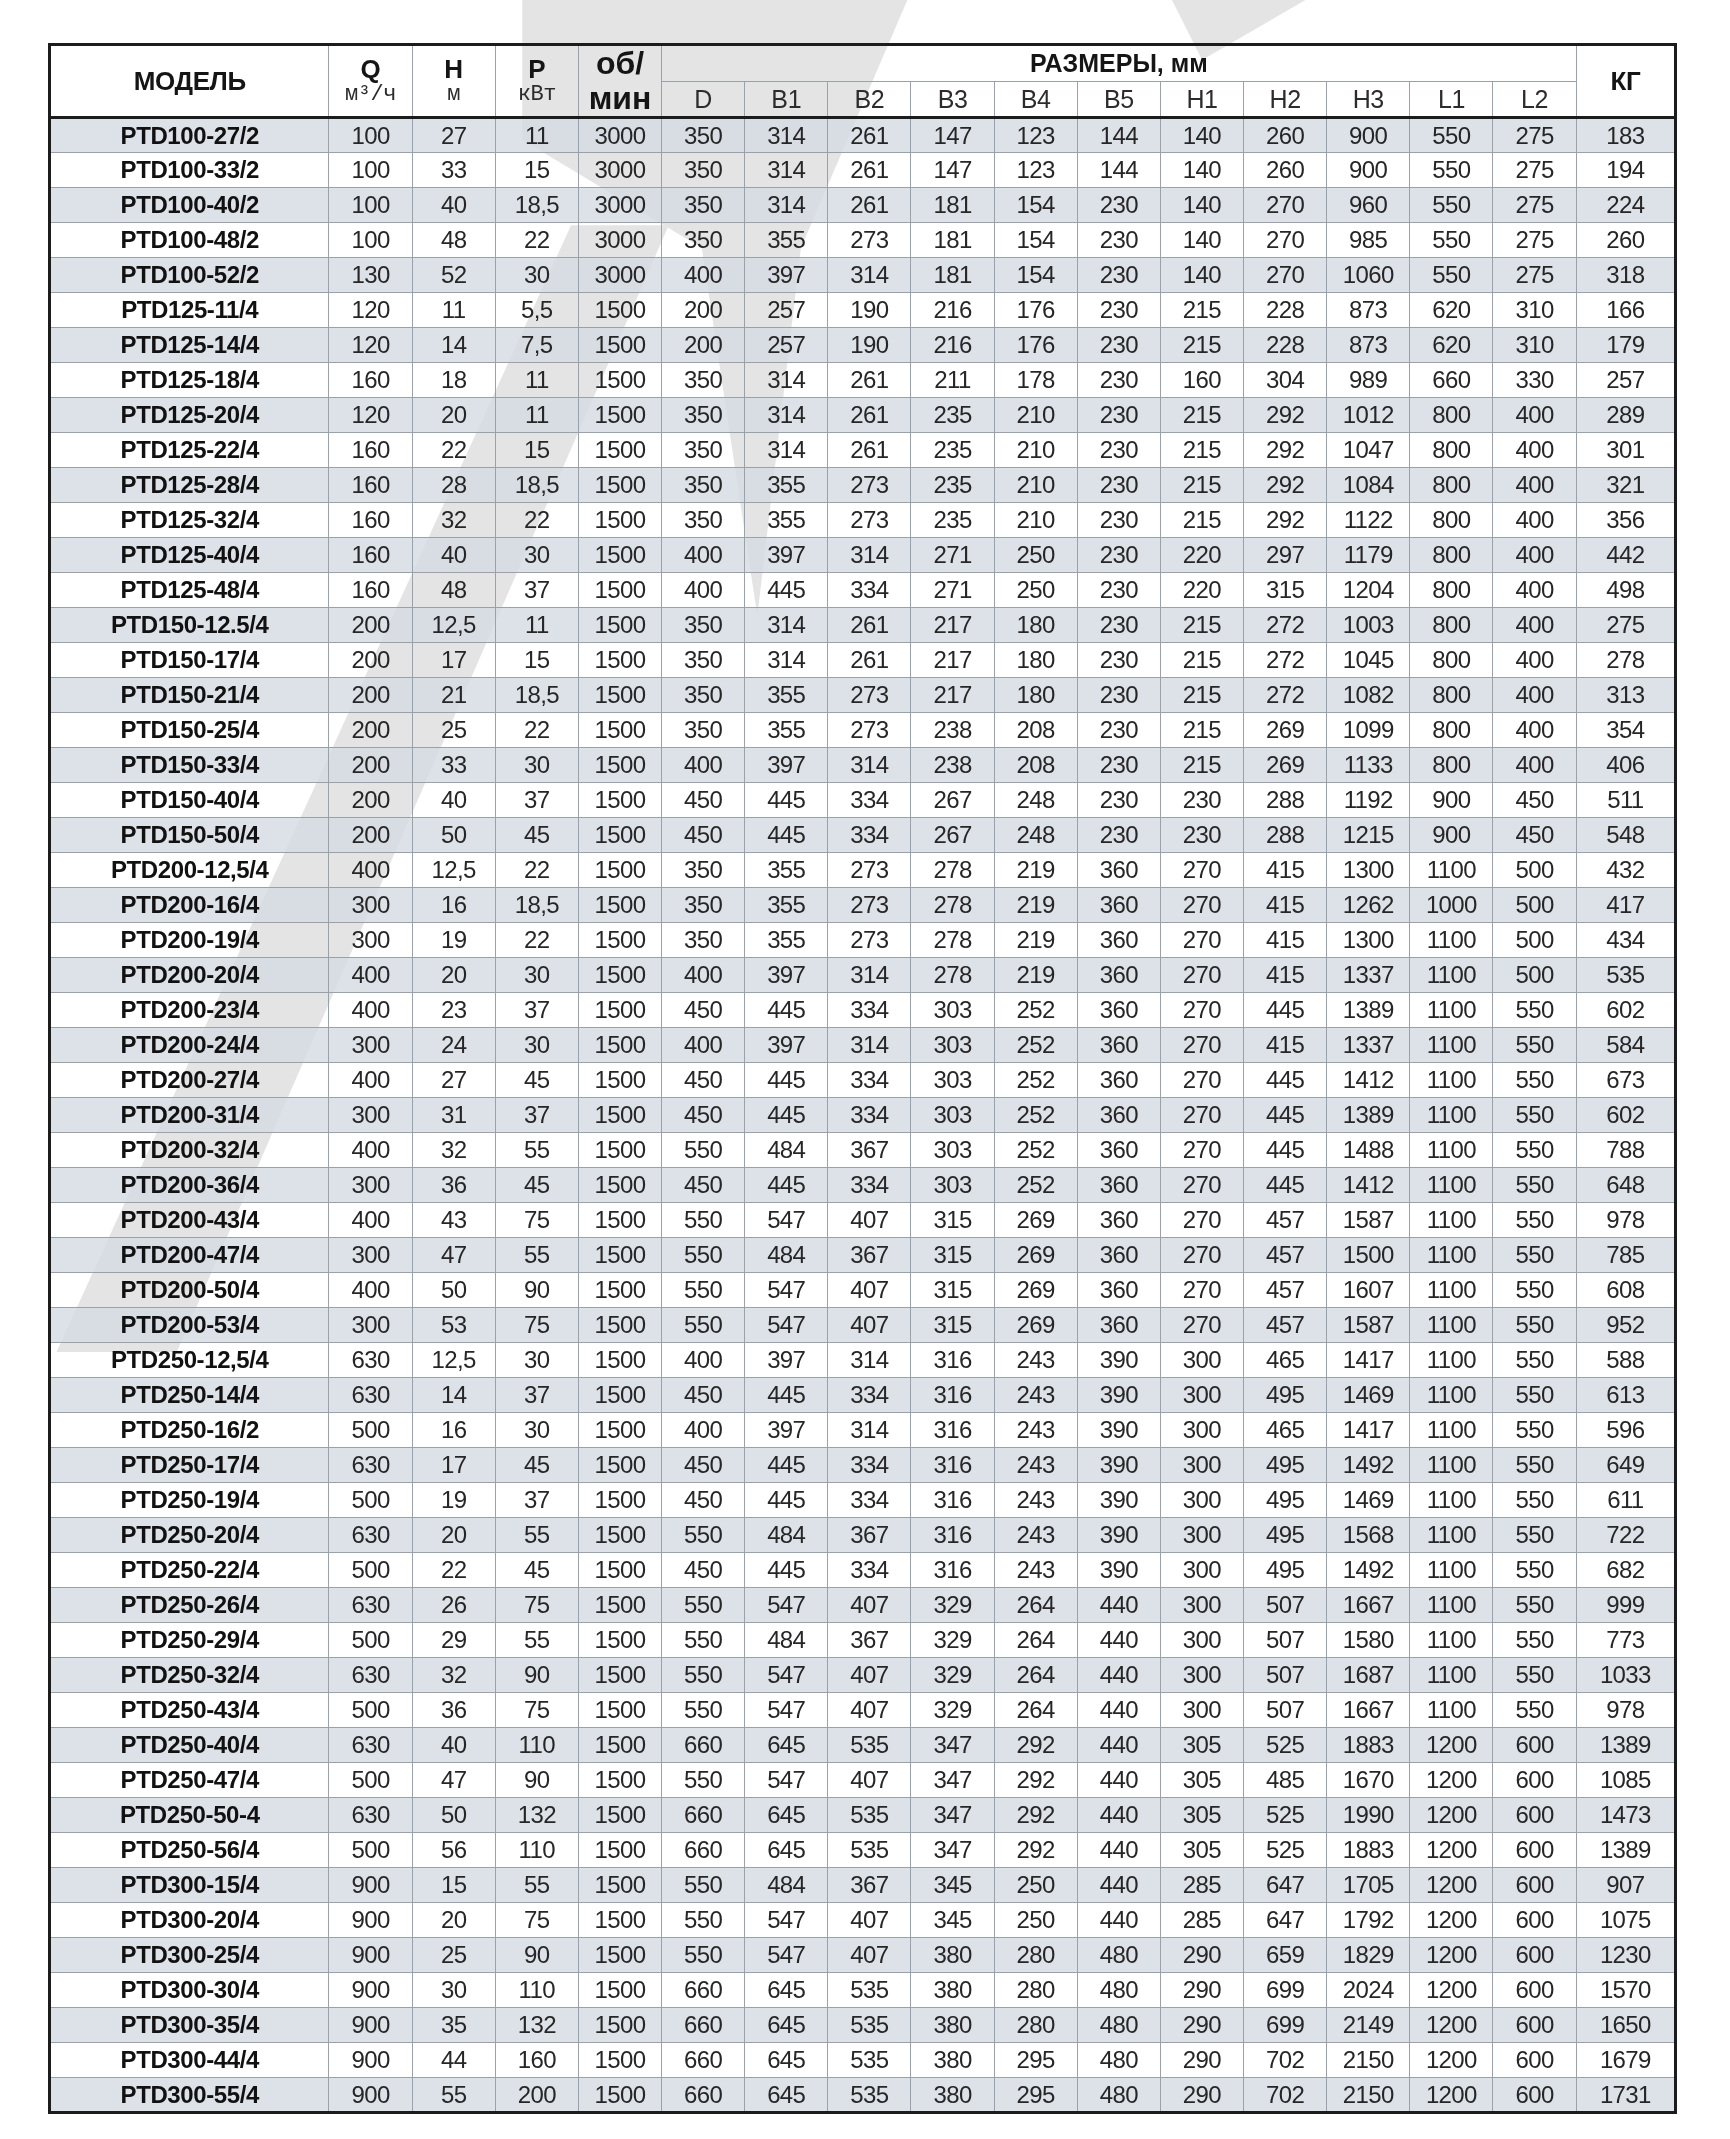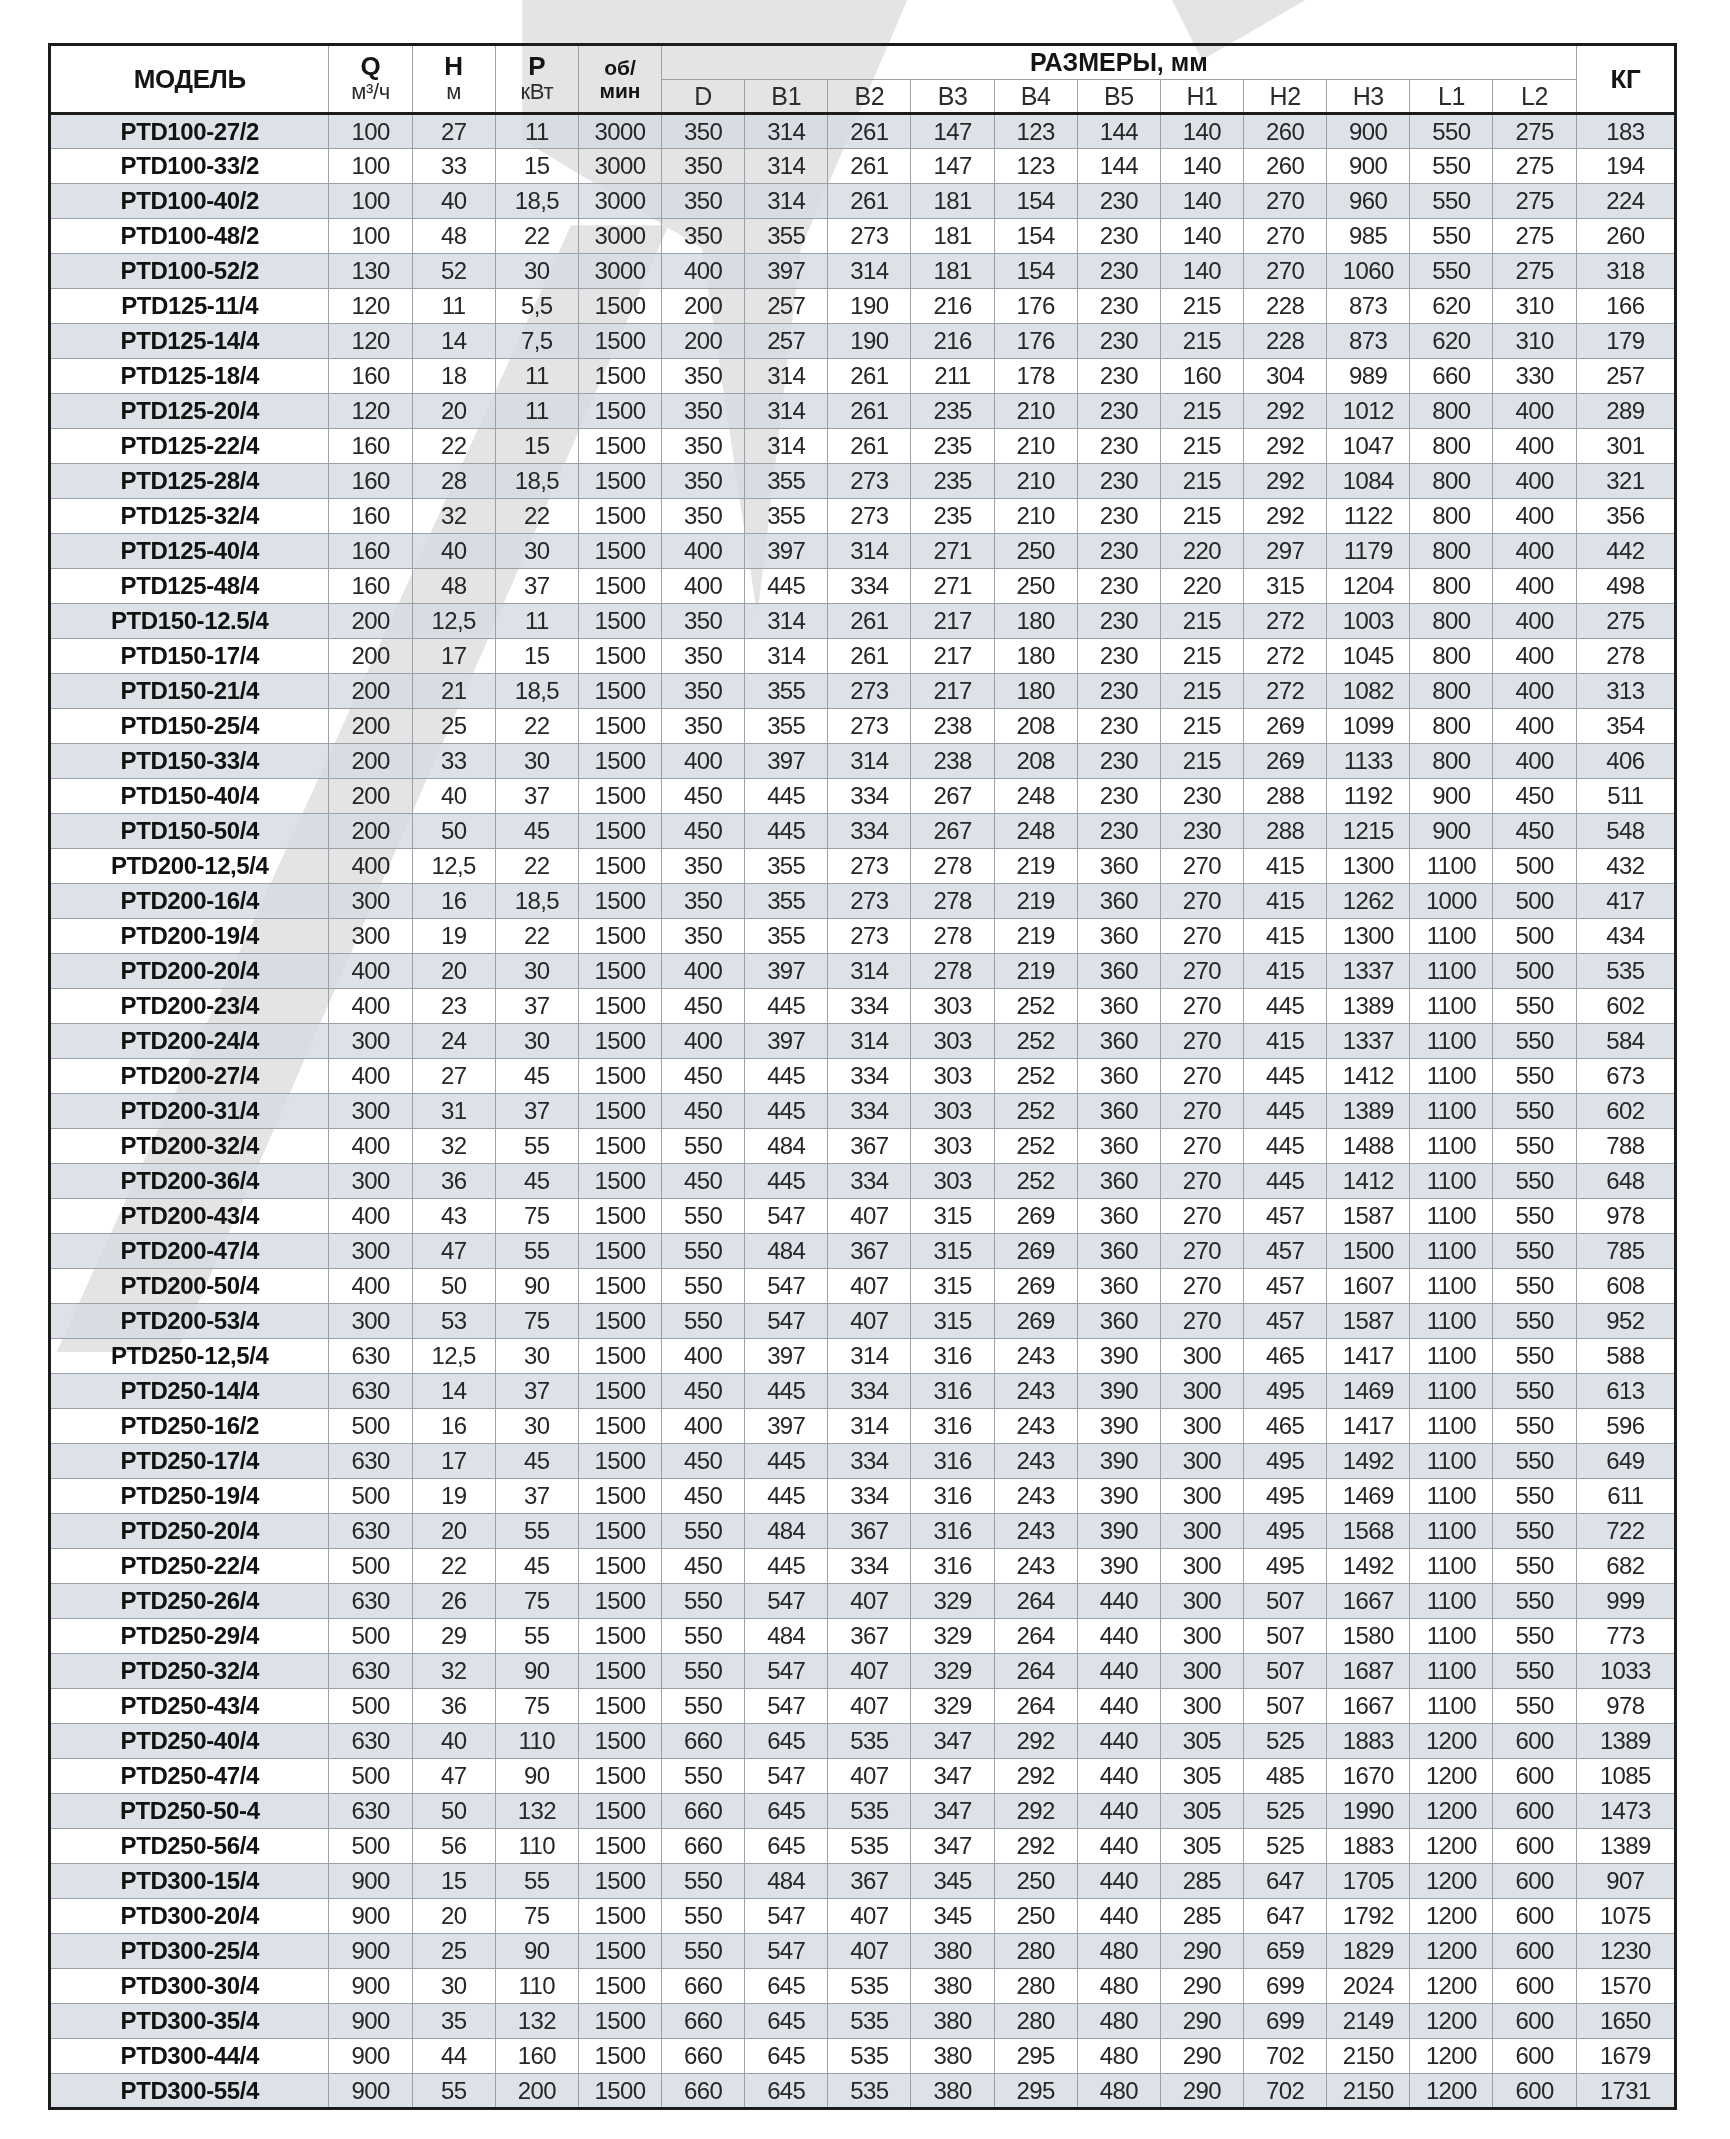--- a/index.html
+++ b/index.html
@@ -28,23 +28,23 @@
     overflow:hidden;
     white-space:nowrap;
   }
   
   thead th{background:transparent;font-weight:bold;color:#151515;}
   thead tr.top{height:35px;}
   thead tr.sub{height:34px;}
   thead th.span2{border-bottom:3px solid #1c1c1c;}
   thead tr.sub th{border-bottom:3px solid #1c1c1c;font-weight:normal;color:#2c2c2c;font-size:25px;letter-spacing:-0.4px;}
   .hdr-main{font-size:26px;letter-spacing:-0.4px;}
-  .hdr-unit{display:block;font-size:22px;font-weight:normal;color:#2c2c2c;letter-spacing:-0.4px;margin-top:-1.5px;}
+  .hdr-unit{display:block;font-size:22px;font-weight:normal;color:#2c2c2c;letter-spacing:-0.4px;margin-top:-1.5px;font-family:Liberation Mono, monospace;}
   .hdr-sym{display:block;font-size:26px;line-height:1.05;}
-  .hdr-rpm{font-size:21px;line-height:1.1;}
+  .hdr-rpm{font-size:32px;line-height:1.1;}
   .dims-cell{font-size:25px;}
   
   tbody tr{height:35px;}
   tbody td{font-size:24px;letter-spacing:-0.6px;color:#262626;}
   tbody td.model{font-weight:bold;color:#111;font-size:24px;letter-spacing:-0.4px;}
   tbody tr:nth-child(odd) td{background:rgba(213,219,227,0.82);}
   tbody tr:nth-child(even) td{background:transparent;}
 </style>
 </head>
 <body>

